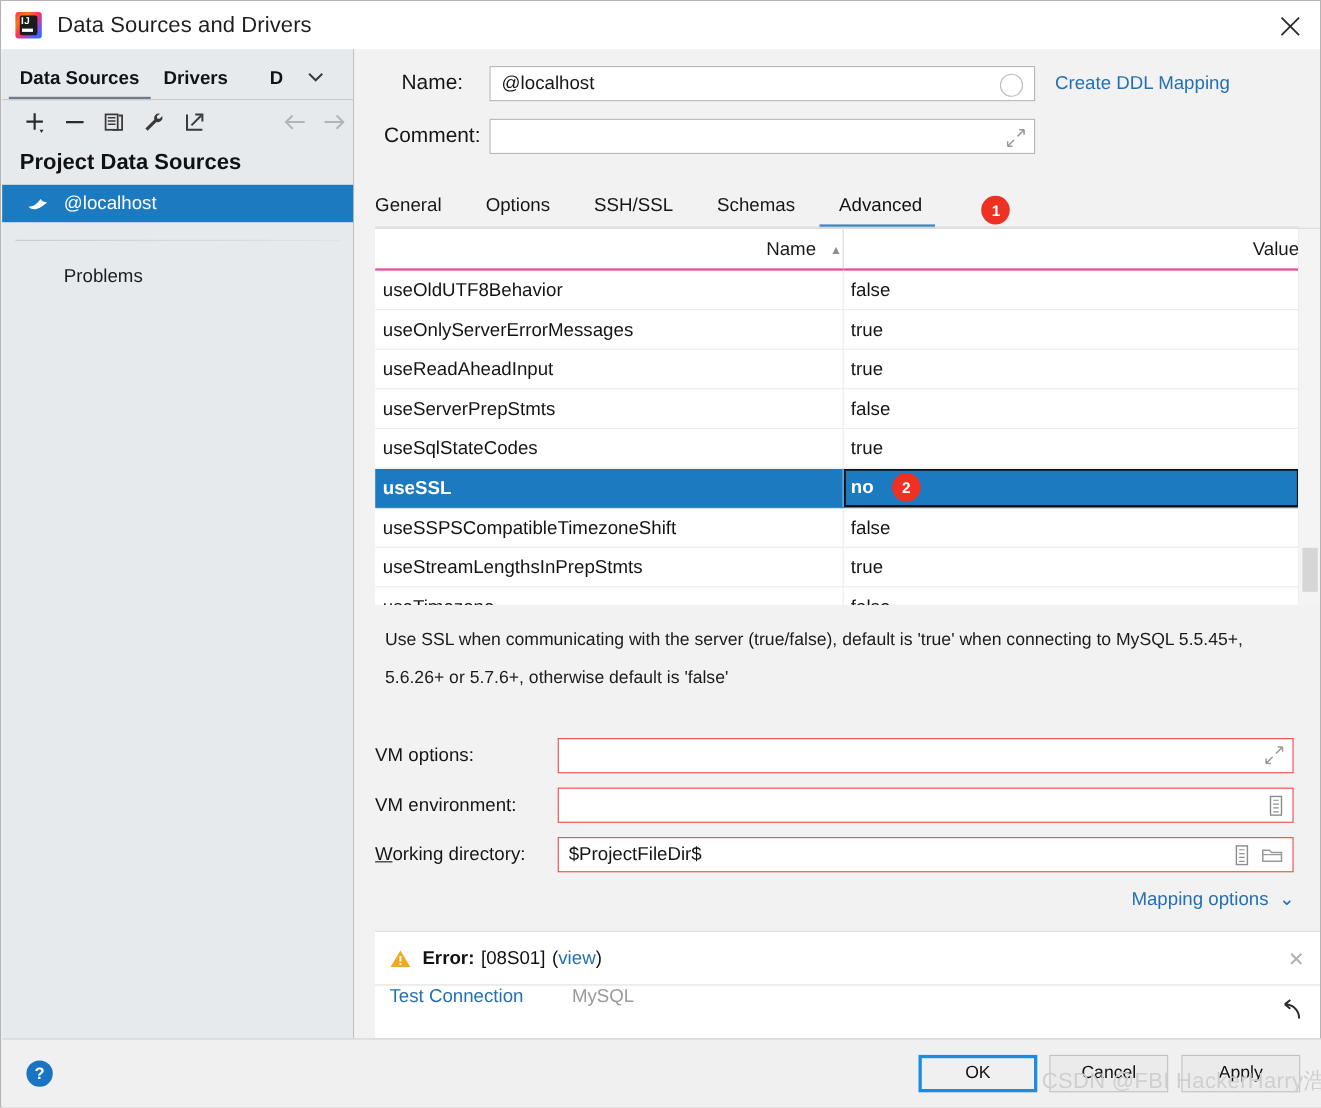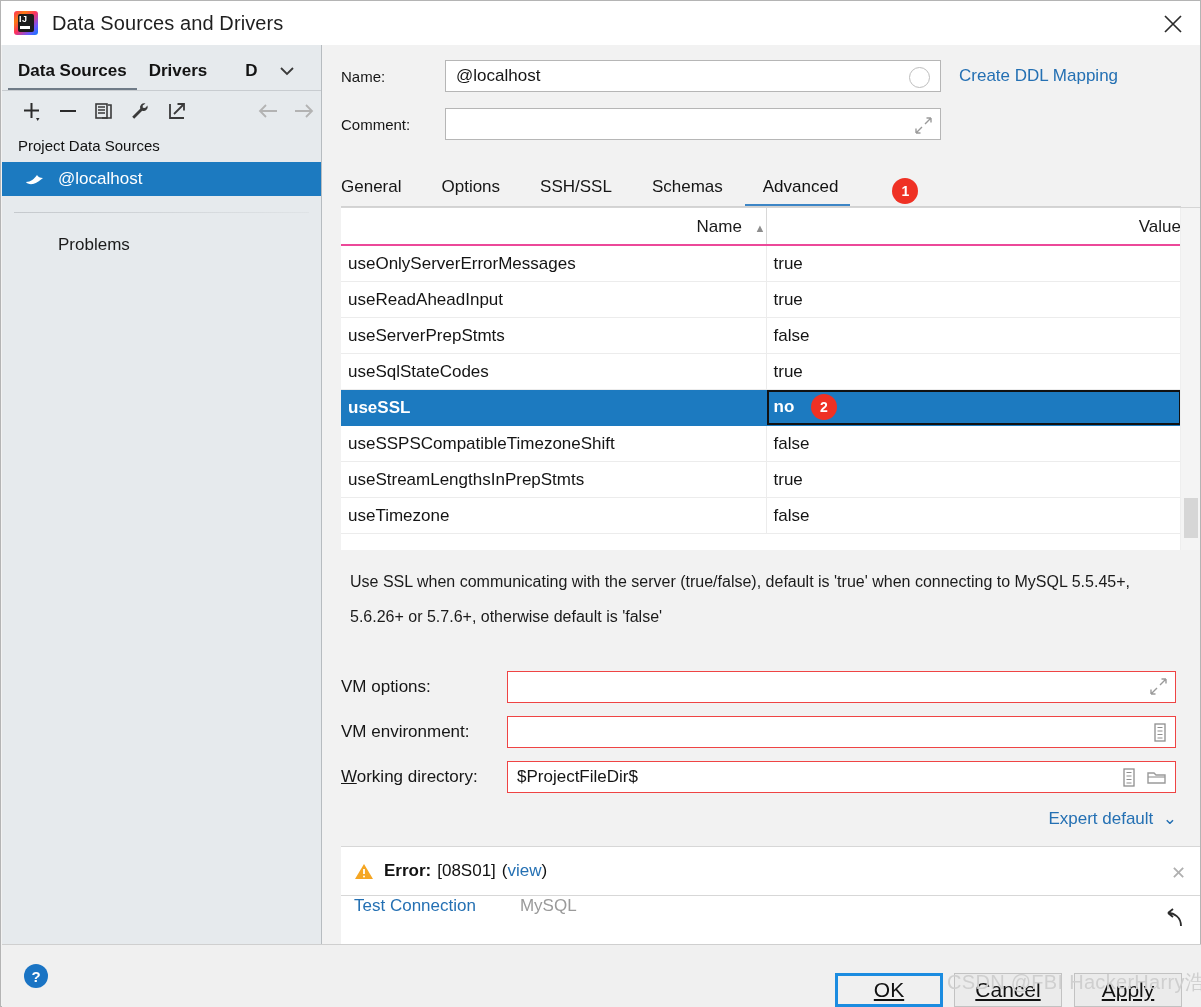--- a/index.html
+++ b/index.html
@@ -28,32 +28,32 @@
   .tab{font-size:17px;font-weight:bold;color:#131313;padding:0 0 10px 0;margin-left:22px;position:relative;}
   .tab.first{margin-left:16px;}
   .tab.active:after{content:"";position:absolute;left:-10px;right:-10px;bottom:0;height:3px;background:#6f7b87;}
   .tab-clip{margin-left:38px;padding-bottom:10px;color:#131313;font-size:17px;font-weight:bold;width:12px;overflow:hidden;white-space:nowrap;}
   .chev{position:absolute;right:24px;bottom:10px;}
   .tabrow-line{position:absolute;left:0;right:0;bottom:0;height:1px;background:#c8ccd0;}
 
   .toolbar{height:40px;display:flex;align-items:center;padding-left:14px;gap:4px;}
   .tb{width:32px;height:30px;display:flex;align-items:center;justify-content:center;}
   .tb.sep{margin-left:56px;}
-  .pds{font-size:15px;font-weight:normal;color:#111;padding:6px 0 8px 16px;}
+  .pds{font-size:20px;font-weight:bold;color:#111;padding:6px 0 8px 16px;}
 
   .ds-item{height:34px;background:#1c7ac0;display:flex;align-items:center;padding-left:22px;color:#fff;font-size:17px;}
   .ds-item .leaf{margin-right:12px;display:flex;}
   .divider{margin:16px 12px 0 12px;height:1px;background:linear-gradient(to right,#c5c9cd,#dfe3e6);}
   .problems{font-size:17px;color:#1b1b1b;padding:22px 0 0 56px;}
 
   
   .right{position:absolute;left:321px;top:44px;width:878px;height:899px;background:#f2f2f2;box-sizing:border-box;}
 
   .field-row{display:flex;align-items:center;height:34px;margin:14px 0 0 19px;}
-  .field-label{width:104px;font-size:15px;color:#161616;}
+  .field-label{width:104px;font-size:19px;color:#161616;text-align:center;}
   .inputbox{position:relative;height:32px;box-sizing:border-box;border:1px solid #b6b6b6;background:#fff;display:flex;align-items:center;}
   .inputbox .val{padding-left:10px;font-size:17px;color:#151515;}
   #name-input{width:496px;}
   #comment-input{width:496px;}
   .circle-ind{position:absolute;right:10px;top:6px;width:19px;height:19px;border:1px solid #bdbdbd;border-radius:50%;background:#fff;}
   .expand-ic{position:absolute;right:8px;top:8px;}
   .ddl-link{margin-left:18px;font-size:17px;color:#2470b3;}
 
   .tabs2{position:relative;margin:24px 0 0 19px;height:42px;display:flex;align-items:flex-end;}
   .t2{font-size:17px;color:#161616;margin-right:40px;padding-bottom:10px;position:relative;}
@@ -107,21 +107,21 @@
 
   .actionbar{position:absolute;left:19px;top:851px;width:859px;height:48px;background:#fff;display:flex;align-items:flex-start;}
   .test-conn{margin-left:13px;font-size:17px;color:#2470b3;}
   .dbname{margin-left:44px;font-size:17px;color:#9a9a9a;}
   .revert{position:absolute;right:14px;top:10px;}
 
   
   .bottombar{position:absolute;left:1px;top:943px;width:1199px;height:62px;background:#f0f0f0;border-top:1px solid #cfcfcf;}
   .help-btn{position:absolute;left:22px;top:19px;width:24px;height:24px;border-radius:50%;background:#1a74c4;
     color:#fff;font-size:15px;display:flex;align-items:center;justify-content:center;font-weight:bold;}
-  .btn{position:absolute;top:28px;height:34px;box-sizing:border-box;font-size:21px;display:flex;align-items:center;justify-content:center;text-decoration:underline;}
+  .btn{position:absolute;top:14px;height:34px;box-sizing:border-box;font-size:16px;display:flex;align-items:center;justify-content:center;}
   .btn.ok{left:833px;width:108px;background:#f0f0f0;border:3px solid #1b8ce0;color:#111;}
   .btn.cancel{left:952px;width:108px;background:#ebebeb;border:1px solid #c2c2c2;color:#111;}
   .btn.apply{left:1072px;width:108px;background:#ebebeb;border:1px solid #c2c2c2;color:#111;}
 
   .watermark{position:absolute;left:946px;top:968px;font-size:20px;color:#cfcfcf;white-space:nowrap;
     letter-spacing:.3px;pointer-events:none;}
 </style>
 </head>
 <body>
 
@@ -266,20 +266,24 @@
             <th>
               <span>Name</span>
               <span class="sort-arrow">▲</span>
             </th>
             <th class="last">
               <span>Value</span>
             </th>
           </tr>
         </thead>
         <tbody>
+          <tr>
+              <td>useOldUTF8Behavior</td>
+              <td class="last">false</td>
+            </tr>
           <tr>
               <td>useOnlyServerErrorMessages</td>
               <td class="last">true</td>
             </tr>
           <tr>
               <td>useReadAheadInput</td>
               <td class="last">true</td>
             </tr>
           <tr>
               <td>useServerPrepStmts</td>
@@ -356,21 +360,21 @@
         <span class="ic-right" style="right:8px;top:8px">
           <svg width="20" height="16" viewBox="0 0 20 16">
               <path d="M1 3 h6 l2 2 h9 v8 H1 Z" fill="none" stroke="#9a9a9a" stroke-width="1.4"></path>
               <path d="M1 7 h17" stroke="#9a9a9a" stroke-width="1.2"></path>
             </svg>
         </span>
       </div>
     </div>
 
     <div class="expert">
-      <span>Expert default</span>
+      <span>Mapping options</span>
       <span>&nbsp;⌄</span>
     </div>
 
     <div class="errbar">
       <span class="warn-ic">
         <svg width="20" height="19" viewBox="0 0 20 19">
             <path d="M10 2 L19 17 H1 Z" fill="#f5a623"></path>
             <path d="M10 7 v5" stroke="#fff" stroke-width="1.8"></path>
             <circle cx="10" cy="14.4" r="1" fill="#fff"></circle>
           </svg>

